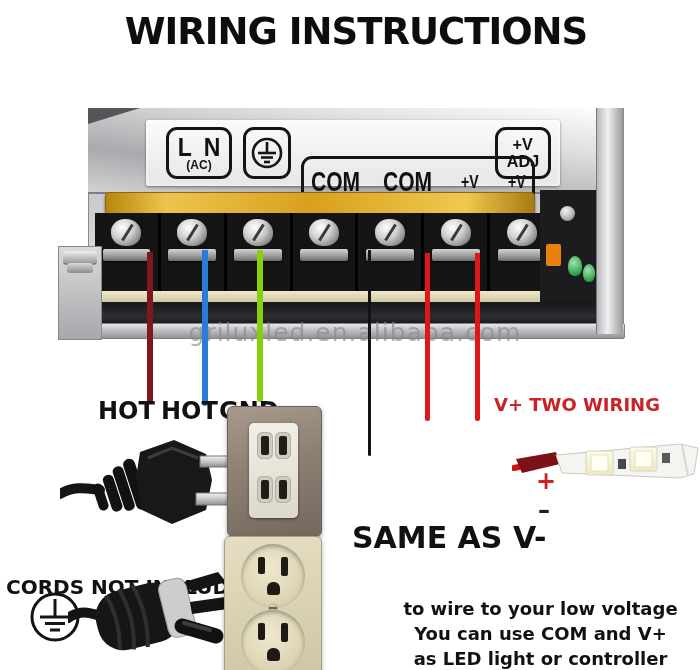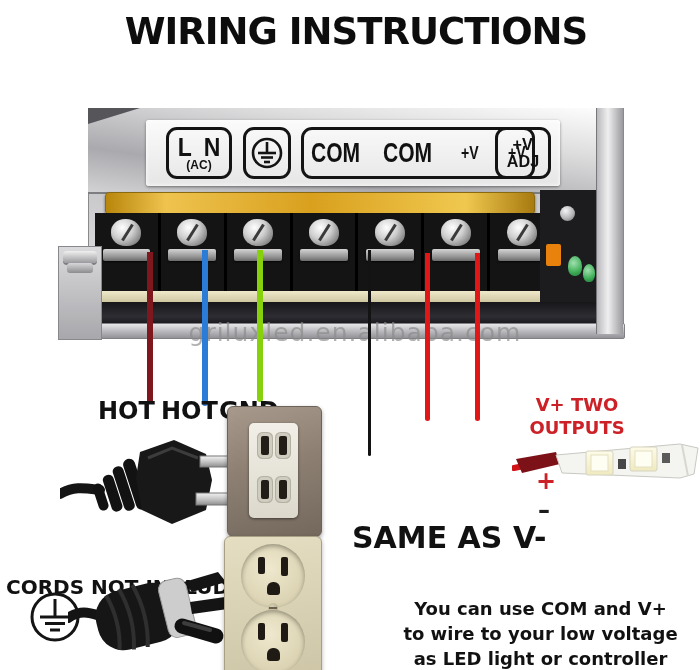--- a/index.html
+++ b/index.html
@@ -24,21 +24,21 @@
   .label-plate{position:absolute;left:88px;top:16px;width:414px;height:66px;
                background:linear-gradient(180deg,#fbfbfb,#e6e6e6);
                border-radius:3px;box-shadow:0 1px 3px rgba(0,0,0,.45), inset 0 0 4px #fff;}
   .tbox{position:absolute;top:7px;height:52px;border:3px solid #141414;border-radius:11px;
         box-sizing:border-box;display:flex;flex-direction:column;align-items:center;justify-content:center;
         font-weight:bold;color:#111;}
   .tbox-ac{left:20px;width:66px;}
   .ln-row{display:flex;gap:13px;font-size:25px;line-height:22px;transform:scaleX(.92);}
   .ac-sub{font-size:12px;line-height:12px;margin-top:1px;}
   .tbox-gnd{left:97px;width:48px;}
-  .tbox-com{left:155px;width:234px;flex-direction:row;gap:9px;font-size:27px;}
+  .tbox-com{left:155px;width:234px;flex-direction:row;gap:9px;font-size:27px;margin-top:29px;}
   .tbox-com span{transform:scaleX(.78);}
   .tbox-com .vplus{margin-left:6px;}
   .tbox-adj{left:349px;width:56px;font-size:17px;line-height:17px;}
   .tbox-adj span{transform:scaleX(.95);}
 
   .amber-strip{position:absolute;left:47px;top:88px;width:428px;height:21px;border-radius:4px;
                border:1px solid #8a6a10;
                background:linear-gradient(90deg,#b8860b,#eec34e 14%,#d9a01e 48%,#f0c84f 84%,#a87a10);
                box-shadow:0 2px 3px rgba(0,0,0,.5);}
   .terminal-block{position:absolute;left:37px;top:109px;width:458px;height:78px;background:#141414;
@@ -226,28 +226,28 @@
   <div class="wire wire-hot2" style="background: rgb(43, 124, 214);"></div>
   <div class="wire wire-gnd" style="background: rgb(134, 208, 12);"></div>
   <div class="wire wire-com" style="background: rgb(19, 19, 19);"></div>
   <div class="wire wire-v1" style="background: rgb(225, 23, 23);"></div>
   <div class="wire wire-v2" style="background: rgb(225, 23, 23);"></div>
 
   <div class="abs lab hot1">HOT</div>
   <div class="abs lab hot2">HOT</div>
   <div class="abs lab gndl">GND</div>
   <div class="abs lab vplus" style="color: rgb(203, 33, 39);">
-    <span>V+ TWO OUTPUTS</span><br>
+    <span>V+ TWO WIRING</span><br>
   </div>
   <div class="abs lab samev">SAME AS V-</div>
   <div class="abs lab cords">CORDS NOT INCLUDED</div>
   <div class="abs lab groundopt" style="color: rgb(62, 203, 93);">Ground Optional</div>
   <div class="abs lab note">
+    <span>to wire to your low voltage</span>
     <span>You can use COM and V+</span>
-    <span>to wire to your low voltage</span>
     <span>as LED light or controller</span>
   </div>
 
   <div class="abs" style="left:60px;top:430px;">
     <svg width="178" height="110" viewBox="0 0 178 110">
       <defs>
         <linearGradient id="metal" x1="0" y1="0" x2="0" y2="1">
           <stop offset="0" stop-color="#f2f2f2"></stop>
             <stop offset="0.5" stop-color="#c6c6c6"></stop>
             <stop offset="1" stop-color="#8e8e8e"></stop>

